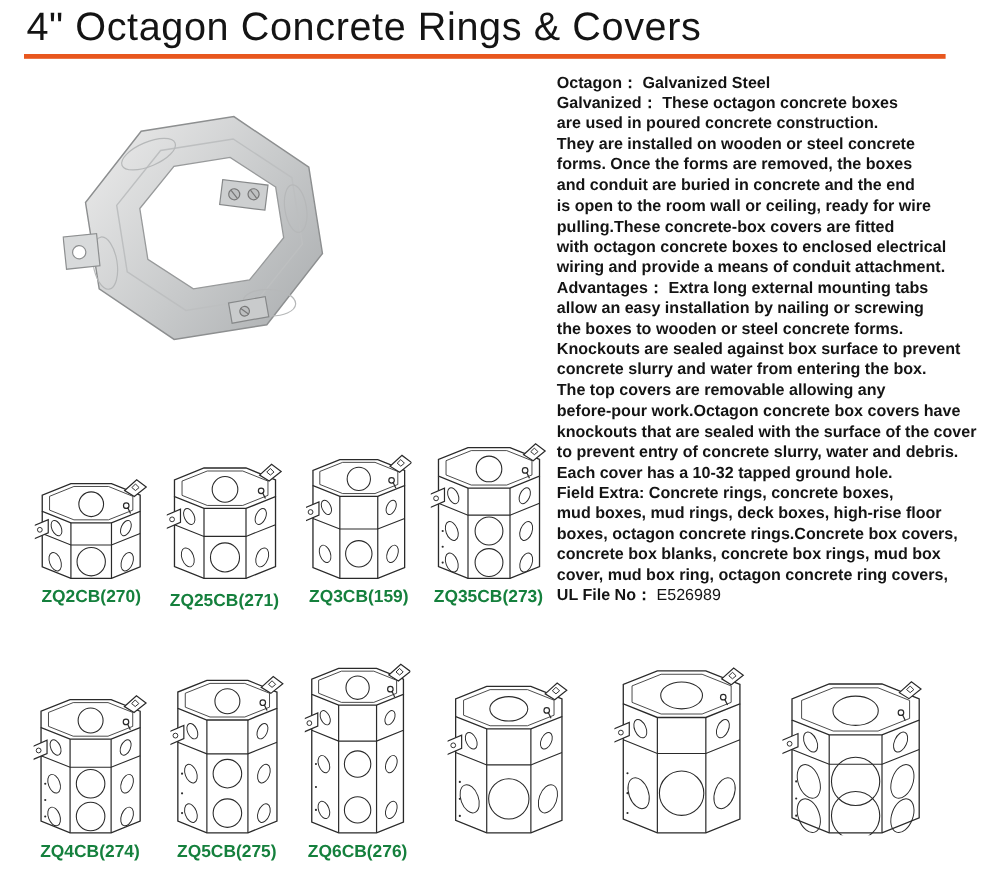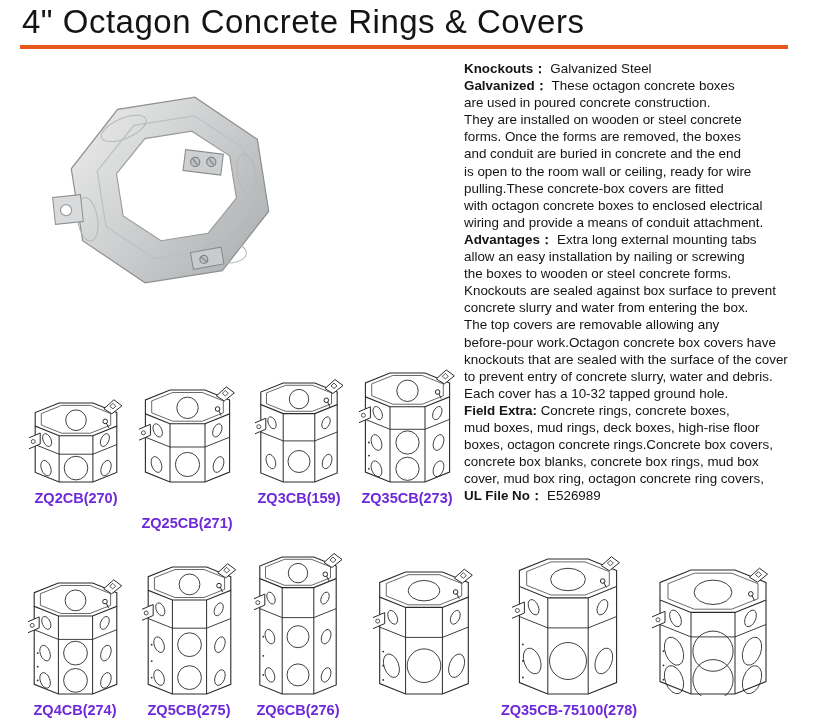--- a/index.html
+++ b/index.html
@@ -20,28 +20,28 @@
     position:absolute;left:20px;top:45px;width:768px;height:4px;
   }
   .photo-wrap{
     position:absolute;left:52px;top:88px;width:236px;height:208px;
   }
   .info-col{
     position:absolute;left:464px;top:60px;width:372px;
     font-size:13.4px;line-height:17.1px;color:#141414;
   }
   .info-col b{font-weight:700;}
-  .info-col .t{white-space:pre-line;}
+  .info-col .t{white-space:pre-line;font-weight:bold;}
   .products-layer{position:absolute;left:0;top:0;width:834px;height:726px;}
   .product-figure{position:absolute;}
   .product-figure svg{display:block;}
   .model-label{
     position:absolute;
     font-weight:700;font-size:14.5px;line-height:18px;
-    color:#6d28d9;text-align:center;white-space:nowrap;
+    color:#15803d;text-align:center;white-space:nowrap;
   }
 </style>
 </head>
 <body>
 
 <div class="page">
 
   <div class="page-title">4" Octagon Concrete Rings &amp; Covers</div>
   <div class="accent-rule" style="background: rgb(232, 87, 30);"></div>
 
@@ -74,21 +74,21 @@
           <line x1="156" y1="70" x2="162" y2="76" stroke="#777"></line>
         </g>
         <g transform="rotate(-10 154 172)">
           <rect x="140" y="162" width="31" height="17" fill="#c9cbcc" stroke="#868889"></rect>
           <circle cx="152" cy="171" r="4" fill="#bdbfc0" stroke="#777"></circle>
           <line x1="149" y1="168" x2="155" y2="174" stroke="#777"></line>
         </g>
       </svg></div>
 
   <div class="info-col">
-    <b>Knockouts：</b> <span class="t">Galvanized Steel
+    <b>Octagon：</b> <span class="t">Galvanized Steel
 </span><b>Galvanized：</b> <span class="t">These octagon concrete boxes
 are used in poured concrete construction.
 They are installed on wooden or steel concrete
 forms. Once the forms are removed, the boxes
 and conduit are buried in concrete and the end
 is open to the room wall or ceiling, ready for wire
 pulling.These concrete-box covers are fitted
 with octagon concrete boxes to enclosed electrical
 wiring and provide a means of conduit attachment.
 </span><b>Advantages：</b> <span class="t">Extra long external mounting tabs
@@ -148,21 +148,21 @@
           <ellipse cx="17.5" cy="83.5" rx="4.9" ry="8.2" transform="rotate(-20 17.5 83.5)" stroke="#2a2a2a" fill="none" stroke-width="0.8"></ellipse>
           <ellipse cx="79.5" cy="83.5" rx="4.9" ry="8.2" transform="rotate(20 79.5 83.5)" stroke="#2a2a2a" fill="none" stroke-width="0.8"></ellipse>
           <polygon points="77.3,14.9 87.3,5.9 95.3,11.9 85.3,19.9" fill="#ffffff" stroke="#2a2a2a"></polygon>
           <polygon points="86.3,9.4 89.3,12.4 86.3,14.9 83.3,12.4" stroke="#2a2a2a" fill="none" stroke-width="0.8"></polygon>
           <polygon points="-2.6,49.3 11.4,43.3 11.4,54.3 -2.6,60.3" fill="#ffffff" stroke="#2a2a2a"></polygon>
           <circle cx="4.4" cy="51.8" r="2" stroke="#2a2a2a" fill="none" stroke-width="0.8"></circle>
           <circle cx="78.6" cy="28.0" r="2.3" fill="#ffffff" stroke="#2a2a2a"></circle>
           <line x1="79.8" y1="29.6" x2="82.2" y2="34.5" stroke="#2a2a2a" fill="none"></line>
         </svg>
       </figure>
-      <div class="model-label" style="left:132px;top:514px;width:110px">ZQ25CB(271)</div>
+      <div class="model-label" style="left:132px;top:492px;width:110px">ZQ25CB(271)</div>
       <figure class="product-figure" style="left:255px;top:374px;margin:0">
         <svg width="88" height="110" viewBox="0 0 88 110" xmlns="http://www.w3.org/2000/svg">
           <polygon points="82.2,18.0 59.8,9.0 28.2,9.0 5.8,18.0 5.8,30.6 28.2,39.6 59.8,39.6 82.2,30.6" stroke="#2a2a2a" fill="none" stroke-width="1.1"></polygon>
           <polygon points="76.5,18.9 57.5,11.3 30.5,11.3 11.5,18.9 11.5,29.7 30.5,37.3 57.5,37.3 76.5,29.7" stroke="#2a2a2a" fill="none" stroke-width="0.7"></polygon>
           <path d="M 5.8,30.6 L 5.8,99.0 L 28.2,108.0 L 59.8,108.0 L 82.2,99.0 L 82.2,30.6" stroke="#2a2a2a" fill="none" stroke-width="1.1"></path>
           <line x1="28.2" y1="39.6" x2="28.2" y2="108.0" stroke="#2a2a2a" fill="none"></line>
           <line x1="59.8" y1="39.6" x2="59.8" y2="108.0" stroke="#2a2a2a" fill="none"></line>
           <path d="M 5.8,58.0 L 28.2,66.9 L 59.8,66.9 L 82.2,58.0" stroke="#2a2a2a" fill="none" stroke-width="0.9"></path>
           <circle cx="44.0" cy="25.1" r="9.7" stroke="#2a2a2a" fill="none" stroke-width="0.9"></circle>
           <ellipse cx="17.0" cy="48.8" rx="3.7" ry="6.3" transform="rotate(-24 17.0 48.8)" stroke="#2a2a2a" fill="none" stroke-width="0.8"></ellipse>
@@ -338,21 +338,20 @@
           <polygon points="98.4,10.2 101.4,13.2 98.4,15.7 95.4,13.2" stroke="#2a2a2a" fill="none" stroke-width="0.8"></polygon>
           <polygon points="-1.6,58.0 12.4,52.0 12.4,63.0 -1.6,69.0" fill="#ffffff" stroke="#2a2a2a"></polygon>
           <circle cx="5.4" cy="60.5" r="2" stroke="#2a2a2a" fill="none" stroke-width="0.8"></circle>
           <circle cx="90.7" cy="31.0" r="2.3" fill="#ffffff" stroke="#2a2a2a"></circle>
           <line x1="91.9" y1="32.6" x2="94.3" y2="37.5" stroke="#2a2a2a" fill="none"></line>
           <circle cx="10.9" cy="94.4" r="0.9" fill="#2a2a2a" stroke="none"></circle>
           <circle cx="10.9" cy="111.0" r="0.9" fill="#2a2a2a" stroke="none"></circle>
           <circle cx="10.9" cy="127.5" r="0.9" fill="#2a2a2a" stroke="none"></circle>
         </svg>
       </figure>
-      <div class="model-label" style="left:488px;top:701px;width:162px">ZQ35CB-75100(278)</div>
       <figure class="product-figure" style="left:652px;top:561px;margin:0">
         <svg width="122" height="135" viewBox="0 0 122 135" xmlns="http://www.w3.org/2000/svg">
           <polygon points="114.0,21.4 83.0,9.0 39.0,9.0 8.0,21.4 8.0,39.0 39.0,51.4 83.0,51.4 114.0,39.0" stroke="#2a2a2a" fill="none" stroke-width="1.1"></polygon>
           <polygon points="106.0,22.7 79.7,12.2 42.3,12.2 16.0,22.7 16.0,37.7 42.3,48.2 79.7,48.2 106.0,37.7" stroke="#2a2a2a" fill="none" stroke-width="0.7"></polygon>
           <path d="M 8.0,39.0 L 8.0,120.6 L 39.0,133.0 L 83.0,133.0 L 114.0,120.6 L 114.0,39.0" stroke="#2a2a2a" fill="none" stroke-width="1.1"></path>
           <line x1="39.0" y1="51.4" x2="39.0" y2="133.0" stroke="#2a2a2a" fill="none"></line>
           <line x1="83.0" y1="51.4" x2="83.0" y2="133.0" stroke="#2a2a2a" fill="none"></line>
           <path d="M 8.0,63.5 L 39.0,75.9 L 83.0,75.9 L 114.0,63.5" stroke="#2a2a2a" fill="none" stroke-width="0.9"></path>
           <ellipse cx="61.0" cy="31.3" rx="18.9" ry="12.2" stroke="#2a2a2a" fill="none" stroke-width="0.9"></ellipse>
           <ellipse cx="23.5" cy="57.4" rx="5.1" ry="8.8" transform="rotate(-24 23.5 57.4)" stroke="#2a2a2a" fill="none" stroke-width="0.8"></ellipse>

